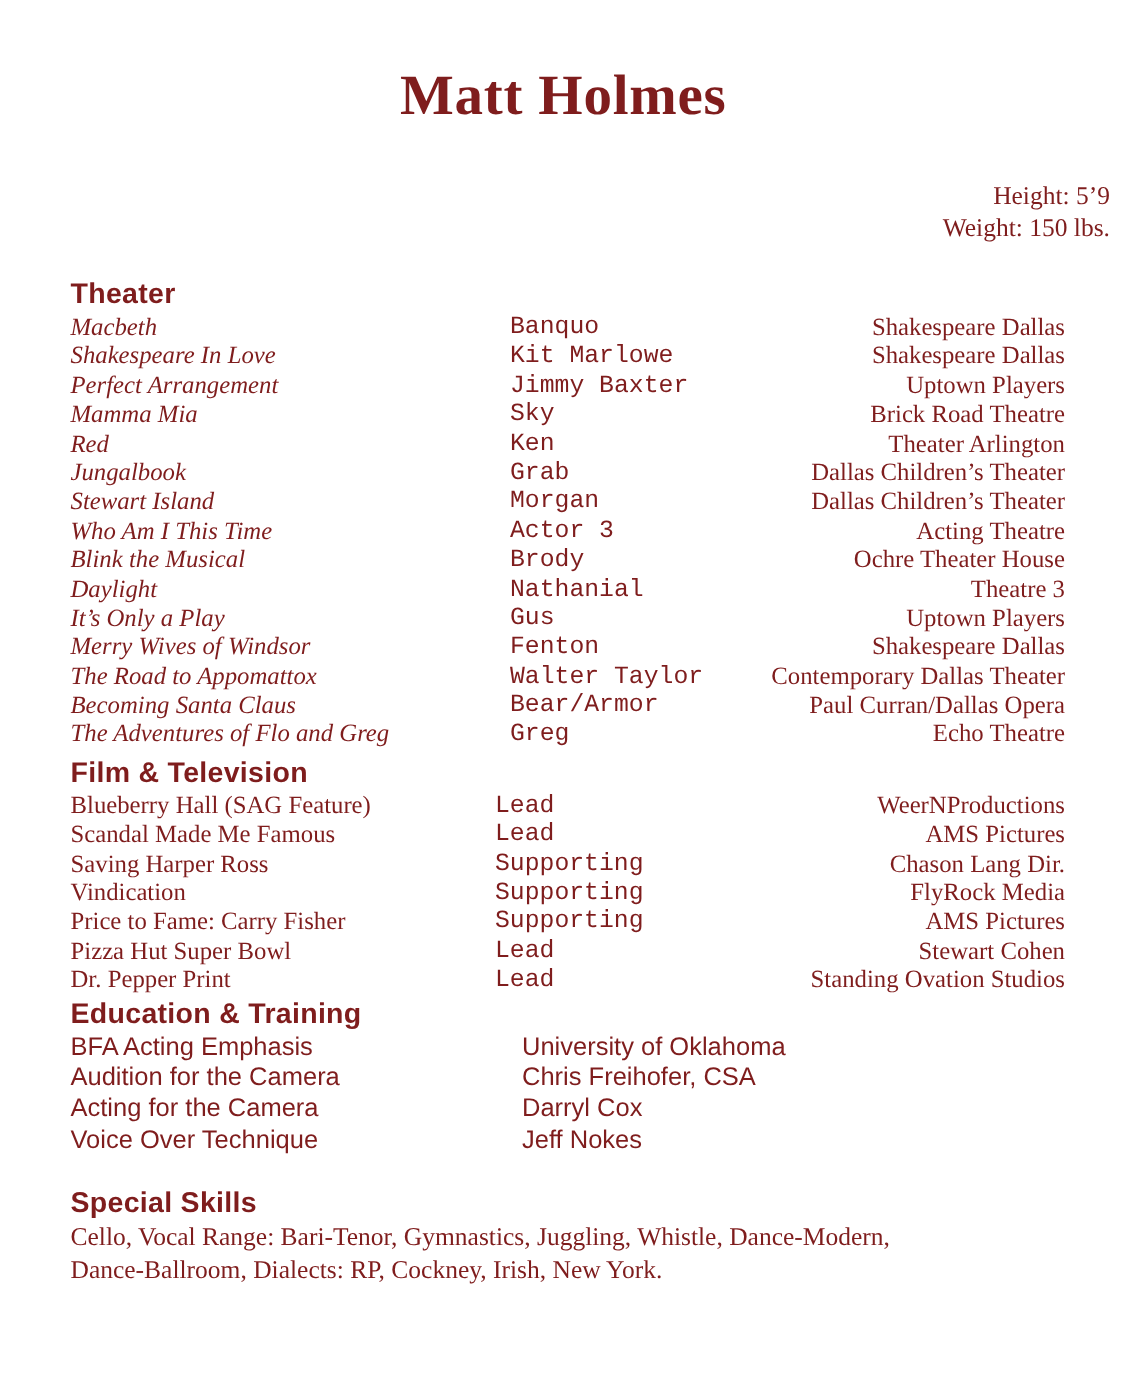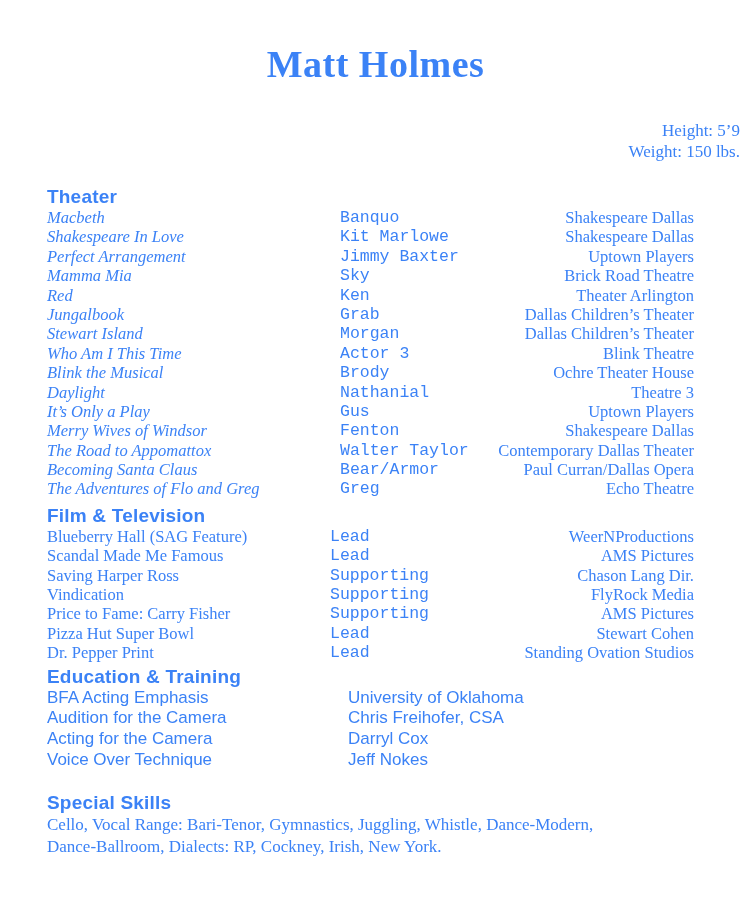--- a/index.html
+++ b/index.html
@@ -1,21 +1,21 @@
 <!DOCTYPE html>
 <html><head>
 <meta charset="utf-8">
 <style>
   html, body { margin: 0; padding: 0; background: #fff; }
   .page {
     position: relative;
     width: 751px;
     height: 917px;
     background: #ffffff;
-    color: #3b82f6;
+    color: #7f1d1d;
     overflow: hidden;
   }
   .title {
     position: absolute;
     top: 42px;
     left: 0;
     width: 100%;
     text-align: center;
     font-family: "Liberation Serif", serif;
     font-weight: 700;
@@ -47,21 +47,21 @@
   }
   .row {
     position: relative;
     height: 19.4px;
     font-family: "Liberation Serif", serif;
     font-size: 16.5px;
     line-height: 19.4px;
   }
   .row .t { position: absolute; left: 0; white-space: nowrap; }
   .row .r { position: absolute; left: 293px; white-space: nowrap; font-family: Liberation Mono, monospace; }
-  .row .c { position: absolute; right: 16px; white-space: nowrap; }
+  .row .c { position: absolute; right: 0; white-space: nowrap; }
   .sec-theater .row .t { font-style: italic; }
   .sec-film { margin-top: 5px; }
   .sec-film .row .r {
     left: 283px;
     width: 68px;
   }
   .sec-education { margin-top: 2px; }
   .edu-row {
     position: relative;
     height: 20.7px;
@@ -127,21 +127,21 @@
         <span class="c">Dallas Children’s Theater</span>
       </div>
       <div class="row">
         <span class="t">Stewart Island</span>
         <span class="r">Morgan</span>
         <span class="c">Dallas Children’s Theater</span>
       </div>
       <div class="row">
         <span class="t">Who Am I This Time</span>
         <span class="r">Actor 3</span>
-        <span class="c">Blink Theatre</span>
+        <span class="c">Acting Theatre</span>
       </div>
       <div class="row">
         <span class="t">Blink the Musical</span>
         <span class="r">Brody</span>
         <span class="c">Ochre Theater House</span>
       </div>
       <div class="row">
         <span class="t">Daylight</span>
         <span class="r">Nathanial</span>
         <span class="c">Theatre 3</span>

